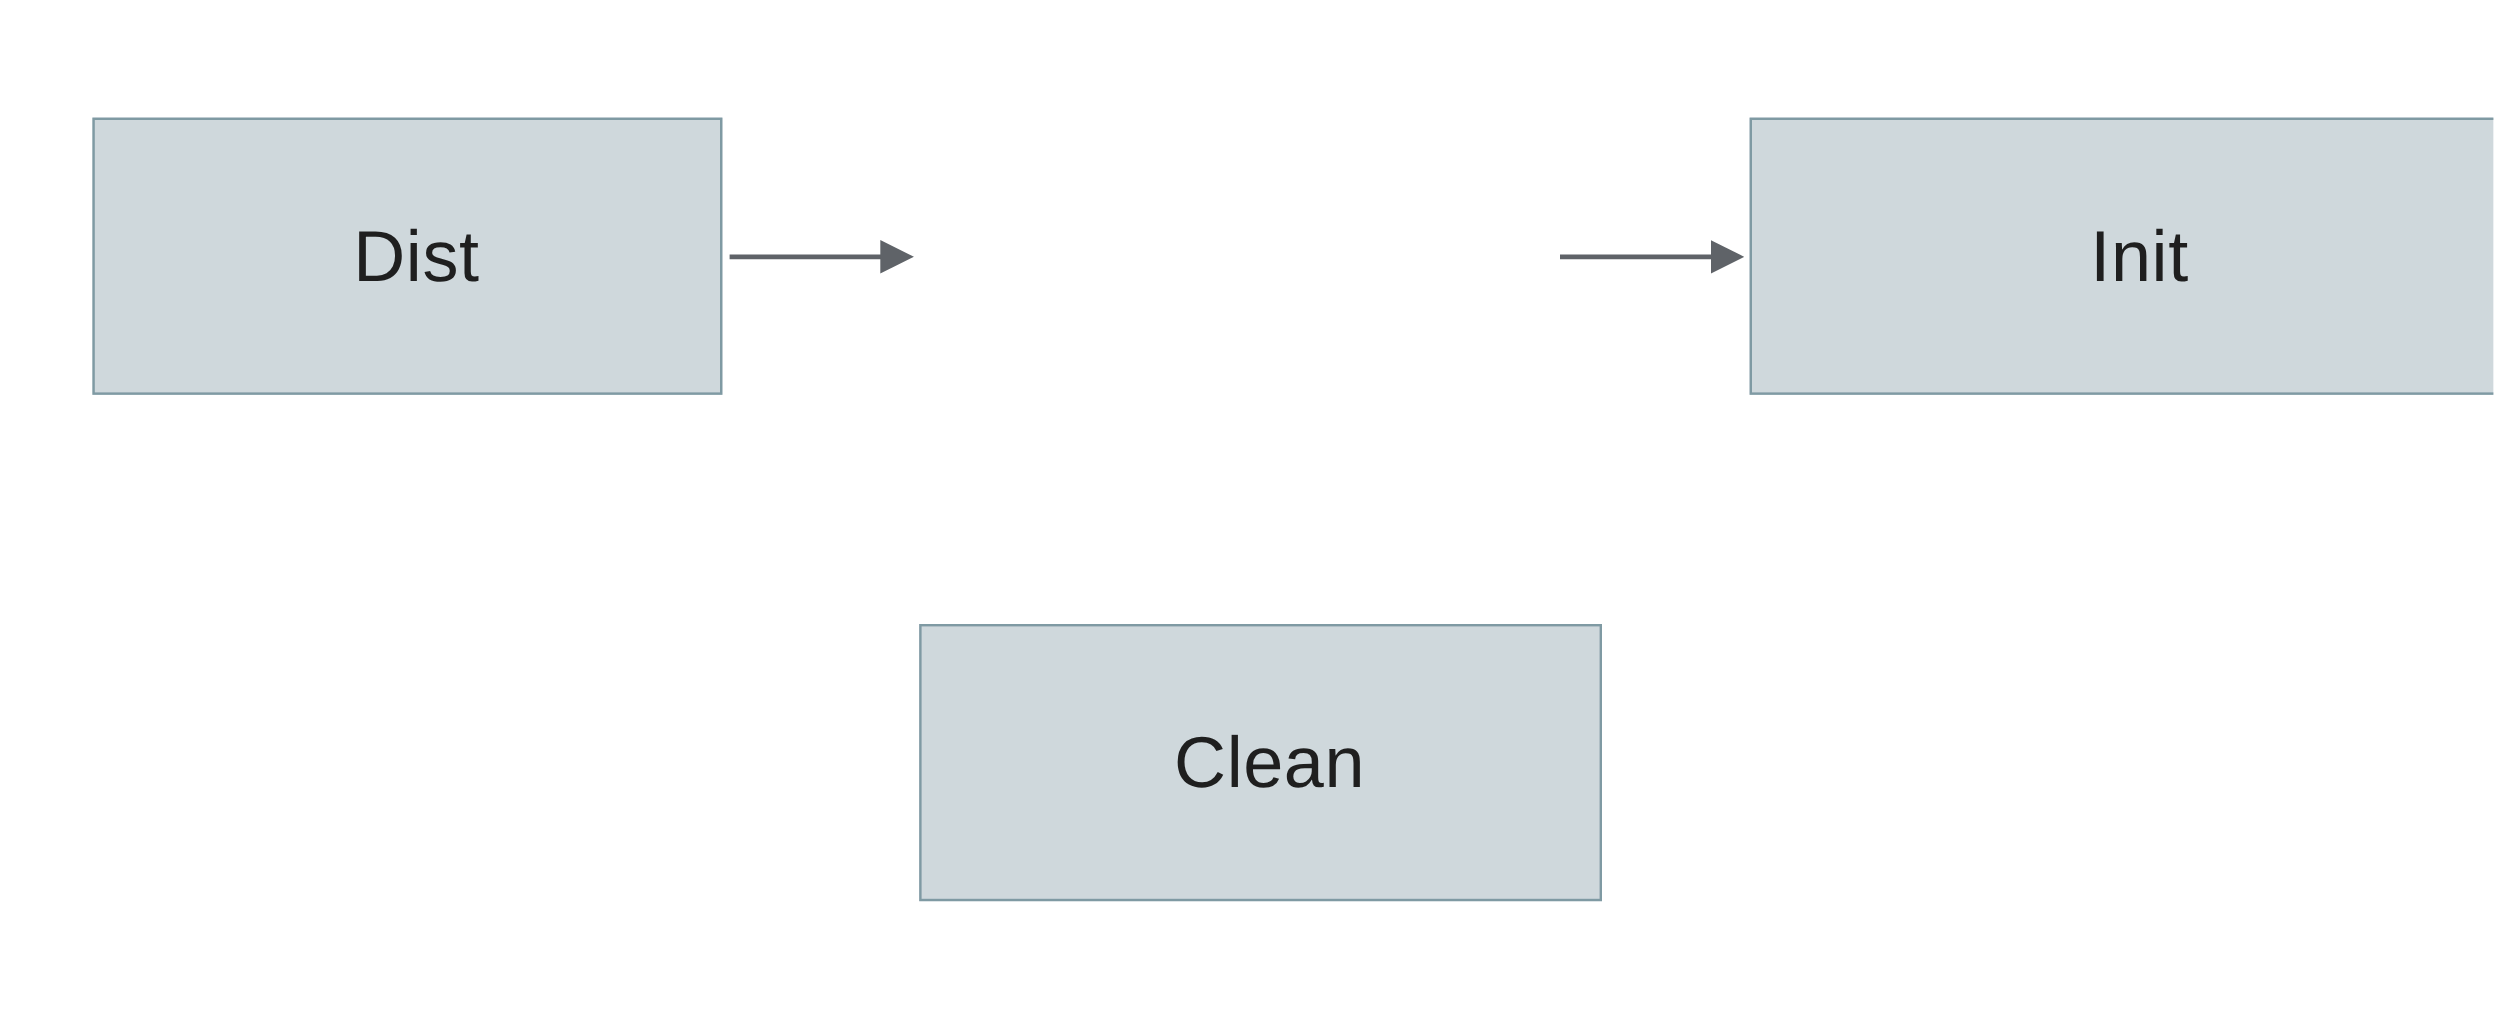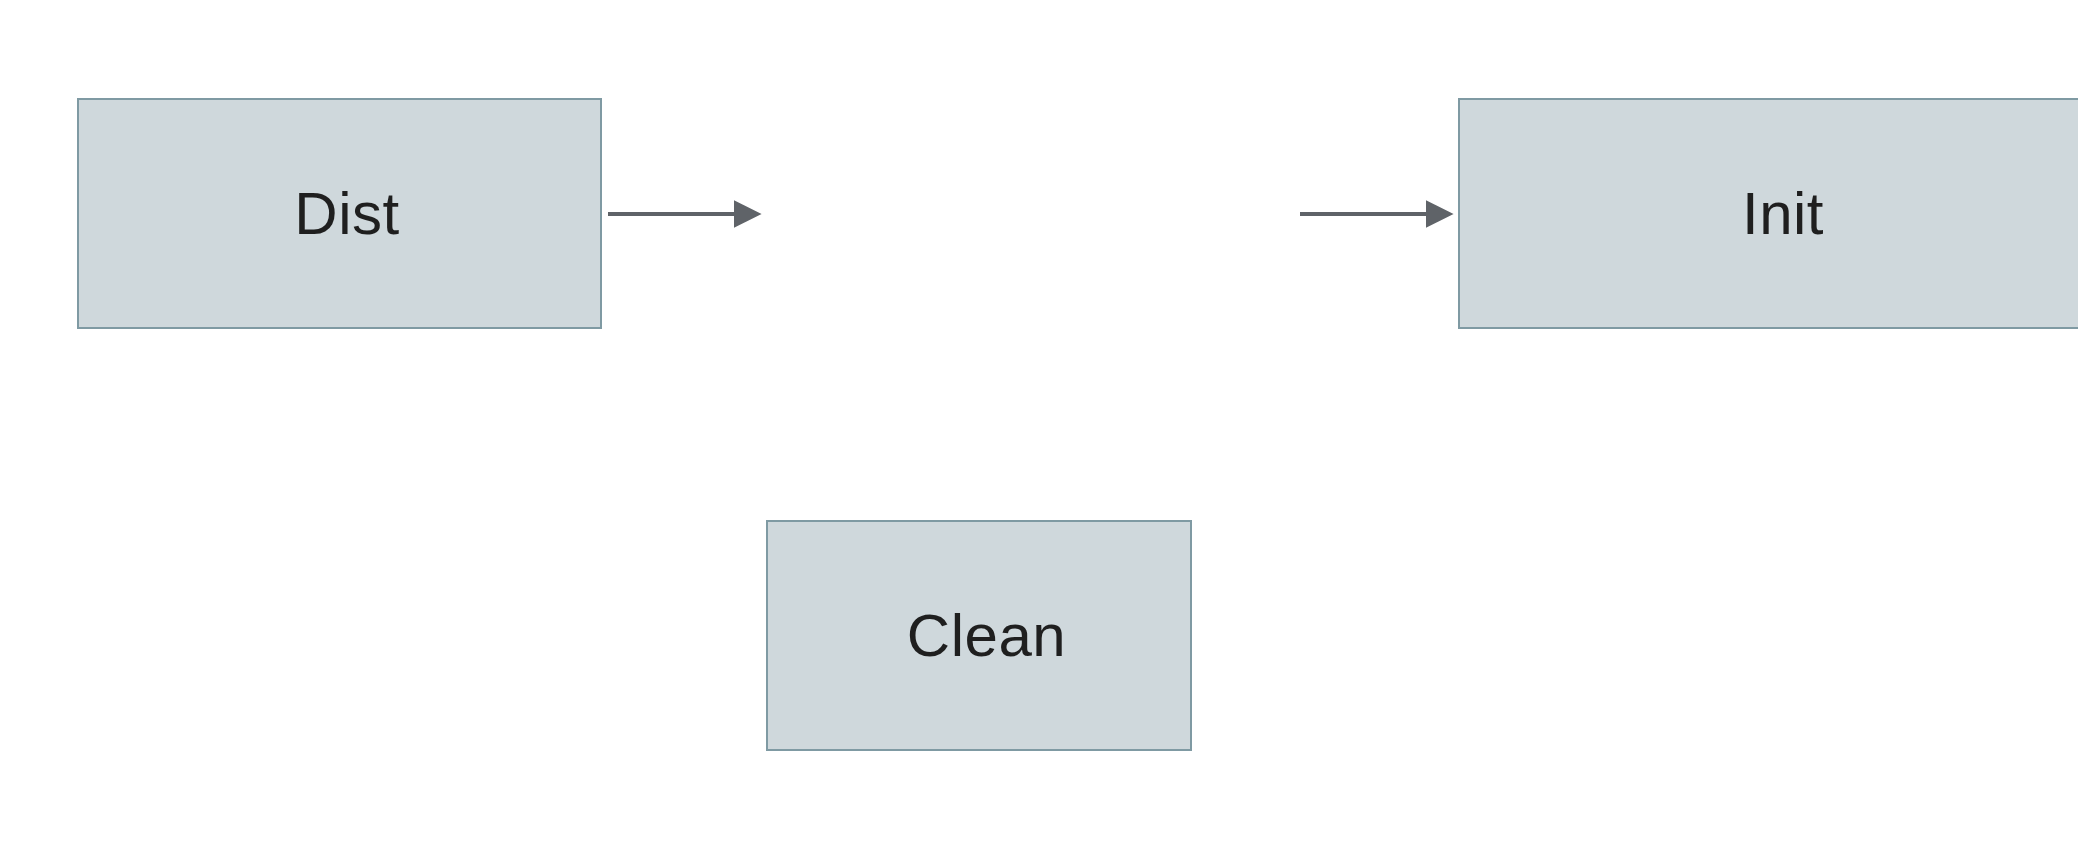--- a/index.html
+++ b/index.html
@@ -33,21 +33,21 @@
   }
   .node-label {
     font-size: 60px;
     line-height: 1;
     color: var(--text, #1f1f1f);
     letter-spacing: 0.5px;
   }
   .node-dist    { left: 77px;   top: 98px;  width: 525px; height: 231px; }
   .node-compile { left: 766px;  top: 98px;  width: 527px; height: 231px; }
   .node-init    { left: 1458px; top: 98px;  width: 635px; height: 231px; }
-  .node-clean   { left: 766px;  top: 520px; width: 426px; height: 231px; }
+  .node-clean   { left: 766px;  top: 520px; width: 569px; height: 231px; }
   .edge {
     stroke: var(--arrow, #5f6368);
     stroke-width: 4;
     fill: none;
   }
 </style>
 </head>
 <body>
 
 <div class="canvas">

